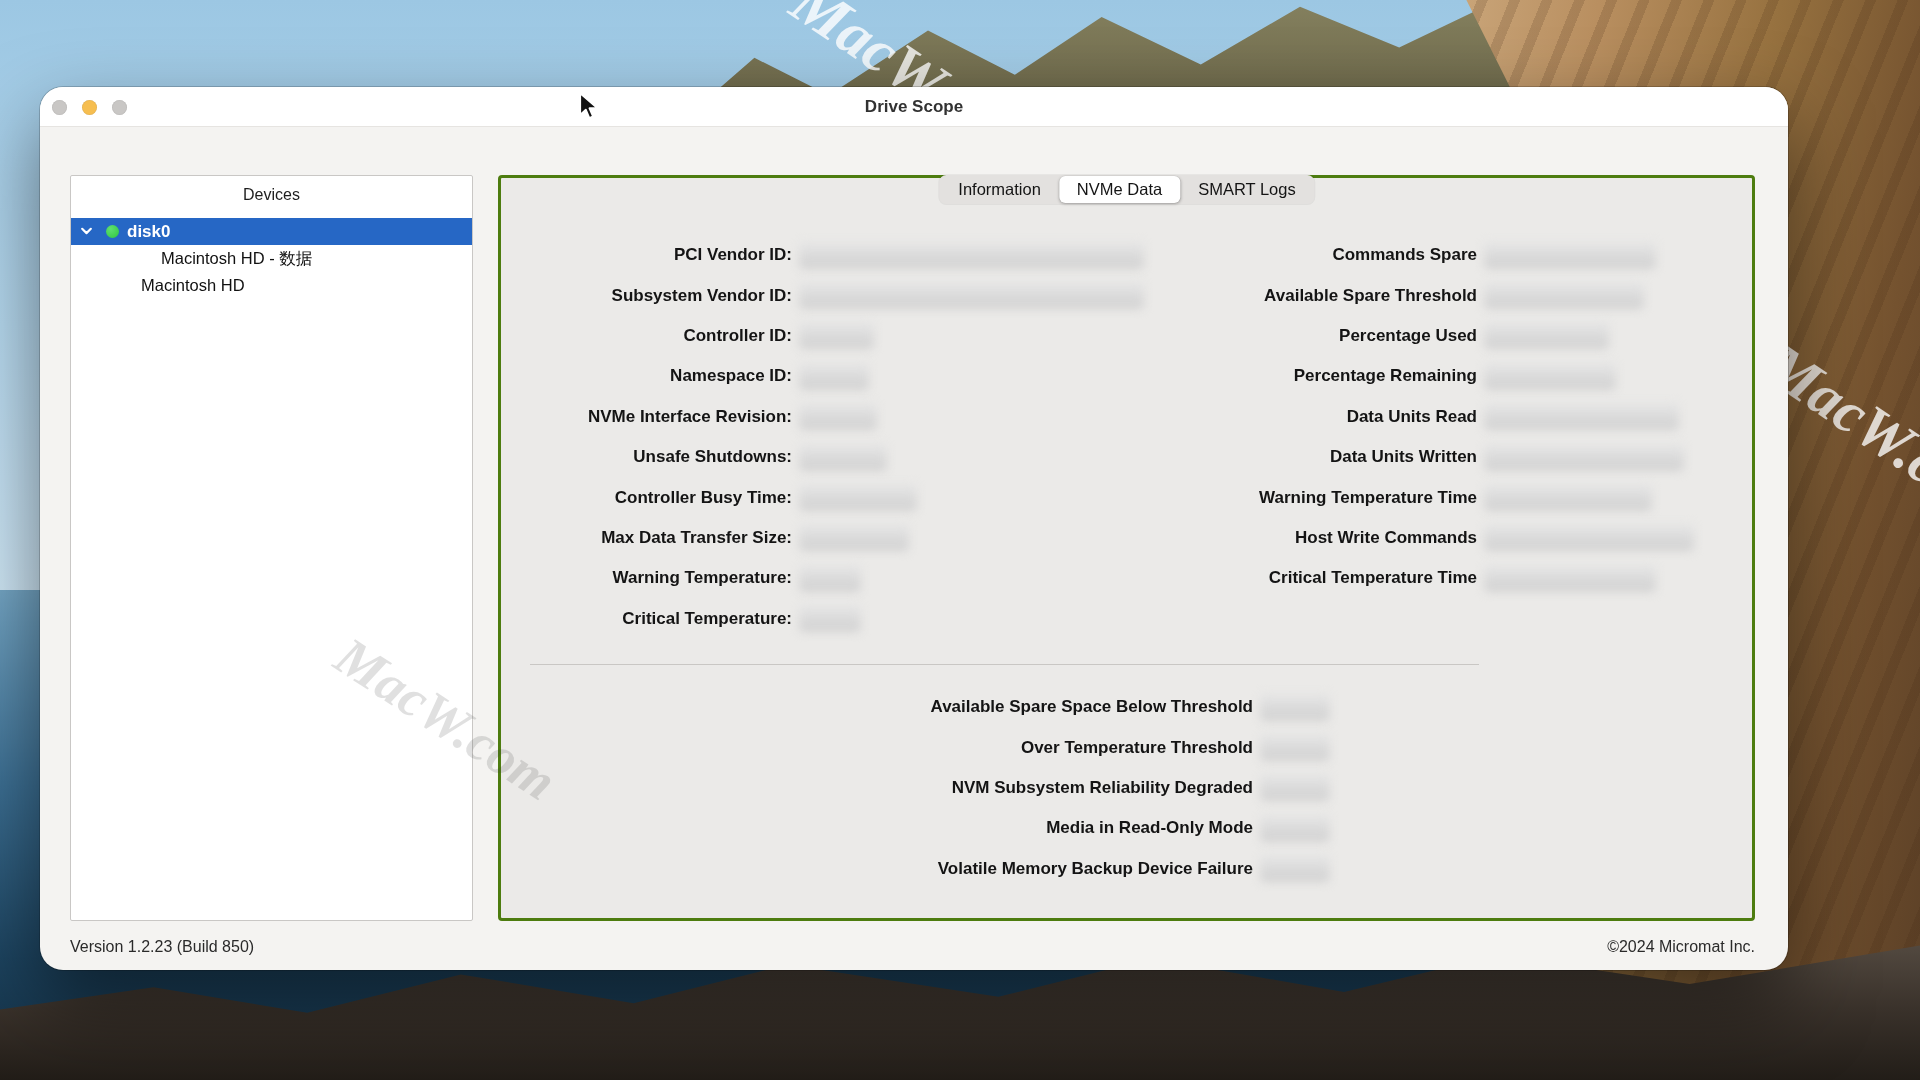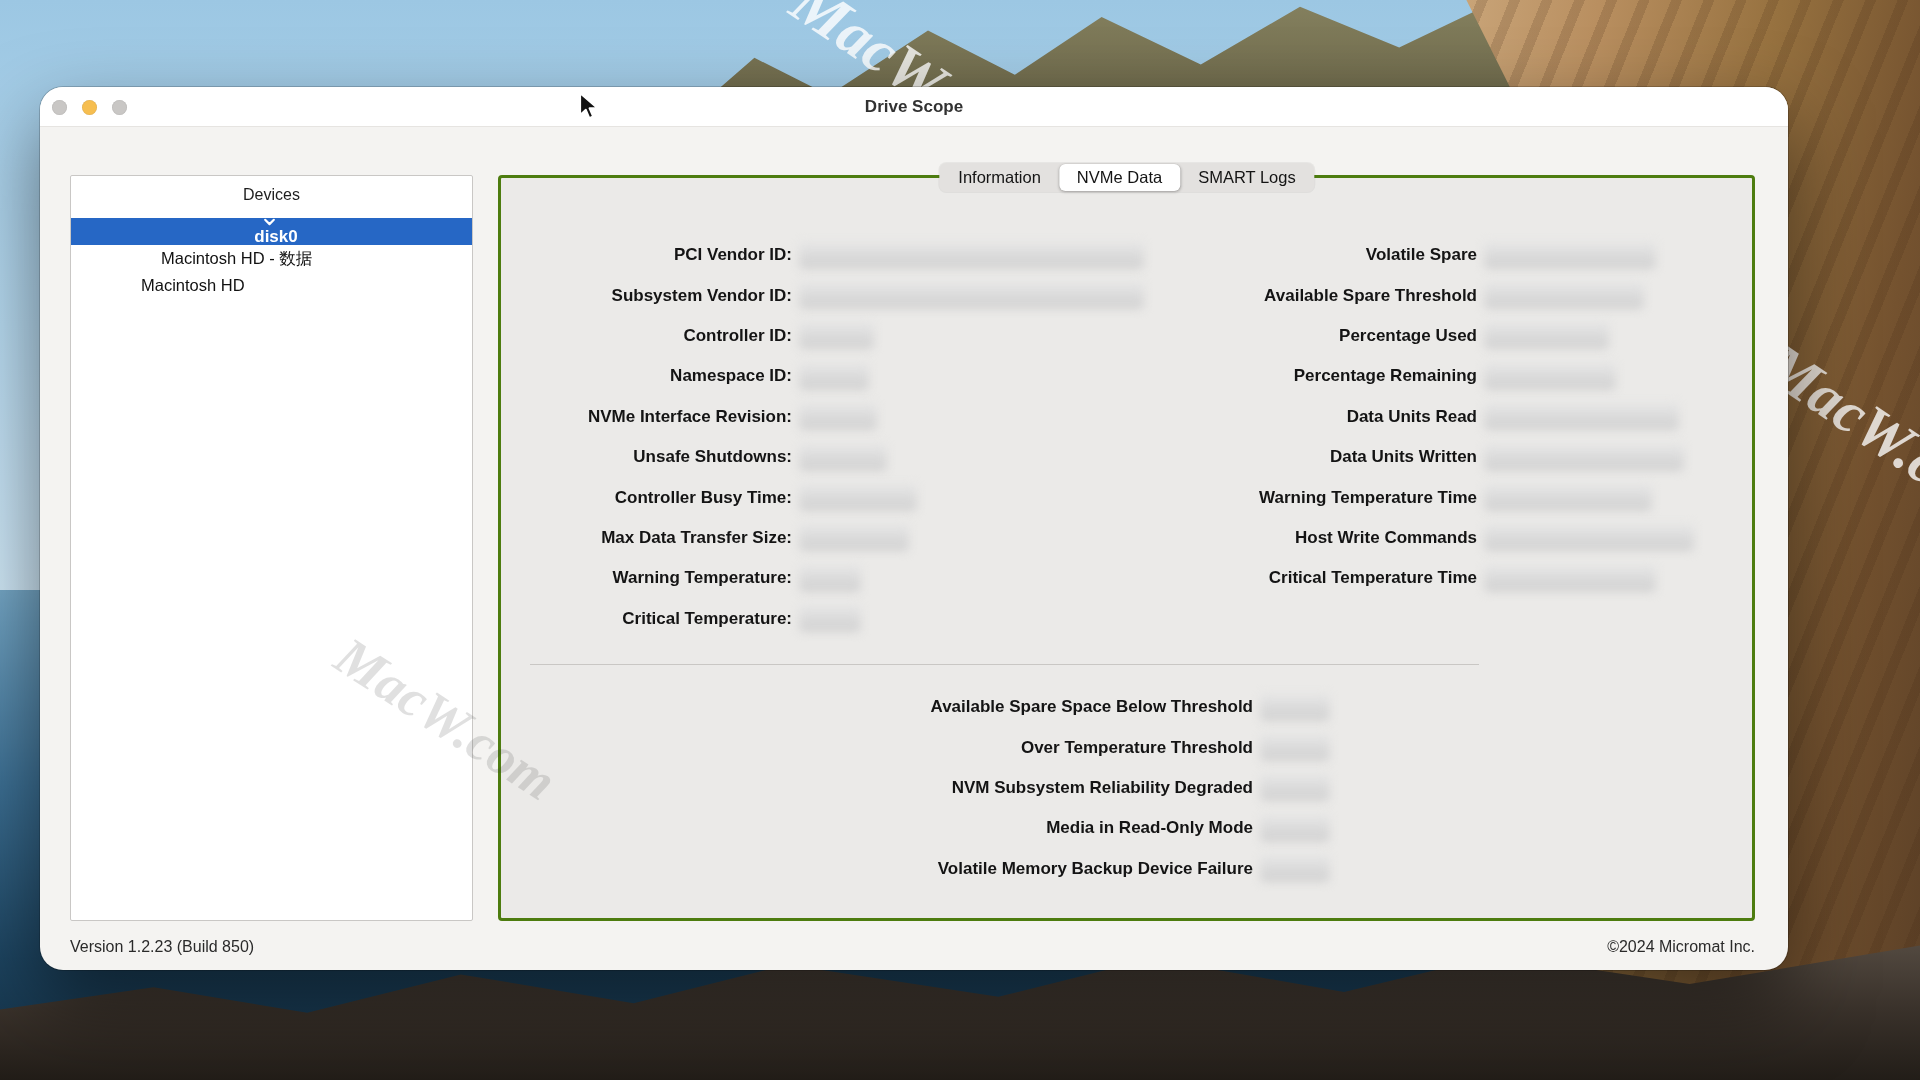--- a/index.html
+++ b/index.html
@@ -48,21 +48,21 @@
     background:#ffffff; border:1px solid #c9c7c5; border-radius:2px; }
   .devices-header { height:38px; line-height:38px; text-align:center; font-size:16px; color:#1d1d1d; }
   .device-list { position:absolute; left:0; top:42px; right:0; }
   .device-row { height:27px; display:flex; align-items:center; font-size:16.5px; color:#111; cursor:default; }
   .device-row.selected { background:var(--sel,#2667c5); color:#ffffff; font-weight:bold; font-size:17px; }
   .device-row .chev { width:16px; margin-right:10px; display:inline-flex; align-items:center; }
   .device-row .dot { width:13px; height:13px; border-radius:50%; margin-right:8px;
     background:radial-gradient(circle at 35% 30%, #5fe070, var(--dot,#2fc63e)); }
 
   
-  .tab-bar { position:absolute; left:1087px; top:76px; transform:translateX(-50%); height:29px;
+  .tab-bar { position:absolute; left:1087px; top:88px; transform:translateX(-50%); height:29px;
     display:flex; align-items:stretch; background:#e3e1df; border-radius:7px; padding:1px;
     box-shadow:0 0 0 1px rgba(0,0,0,.05); z-index:3;text-align:right; }
   .tab { display:flex; align-items:center; padding:0 18px; font-size:16.5px; color:#141414;
     border-radius:6px; cursor:default; }
   .tab.active { background:#ffffff; box-shadow:0 1px 3px rgba(0,0,0,.28), 0 0 0 0.5px rgba(0,0,0,.06); }
 
   
   .nvme-panel { position:absolute; left:458px; top:88px; width:1257px; height:746px;
     background:#ebeae8; border:3px solid #4d7c0f; border-radius:4px; }
   .col { position:absolute; }
@@ -103,21 +103,21 @@
       <span class="light" style="background: rgb(201, 199, 197);"></span>
       <span class="light" style="background: rgb(246, 190, 80);"></span>
       <span class="light" style="background: rgb(201, 199, 197);"></span>
     </div>
     <span class="title">Drive Scope</span>
   </div>
 
   <div class="devices-panel">
     <div class="devices-header">Devices</div>
     <div class="device-list">
-        <div class="device-row selected" style="padding-left: 9px; flex-direction: column;">
+        <div class="device-row selected" style="padding-left: 9px;">
           <span class="chev">
             <svg width="13" height="9" viewBox="0 0 12 8">
               <path d="M2 1.5l4 4 4-4" fill="none" stroke="#fff" stroke-width="2" stroke-linecap="round" stroke-linejoin="round"></path>
             </svg>
           </span>
           <span class="dot"></span>
           <span>disk0</span>
         </div>
         <div class="device-row" style="padding-left: 90px;">
           <span>Macintosh HD - 数据</span>
@@ -172,21 +172,21 @@
           <span class="flabel">Warning Temperature:</span>
           <span class="fval" style="width: 62px;"></span>
         </div>
         <div class="frow">
           <span class="flabel">Critical Temperature:</span>
           <span class="fval" style="width: 62px;"></span>
         </div>
       </div>
     <div class="col col-right">
         <div class="frow">
-          <span class="flabel">Volatile Spare</span>
+          <span class="flabel">Commands Spare</span>
           <span class="fval" style="width: 172px;"></span>
         </div>
         <div class="frow">
           <span class="flabel">Available Spare Threshold</span>
           <span class="fval" style="width: 160px;"></span>
         </div>
         <div class="frow">
           <span class="flabel">Percentage Used</span>
           <span class="fval" style="width: 125px;"></span>
         </div>

